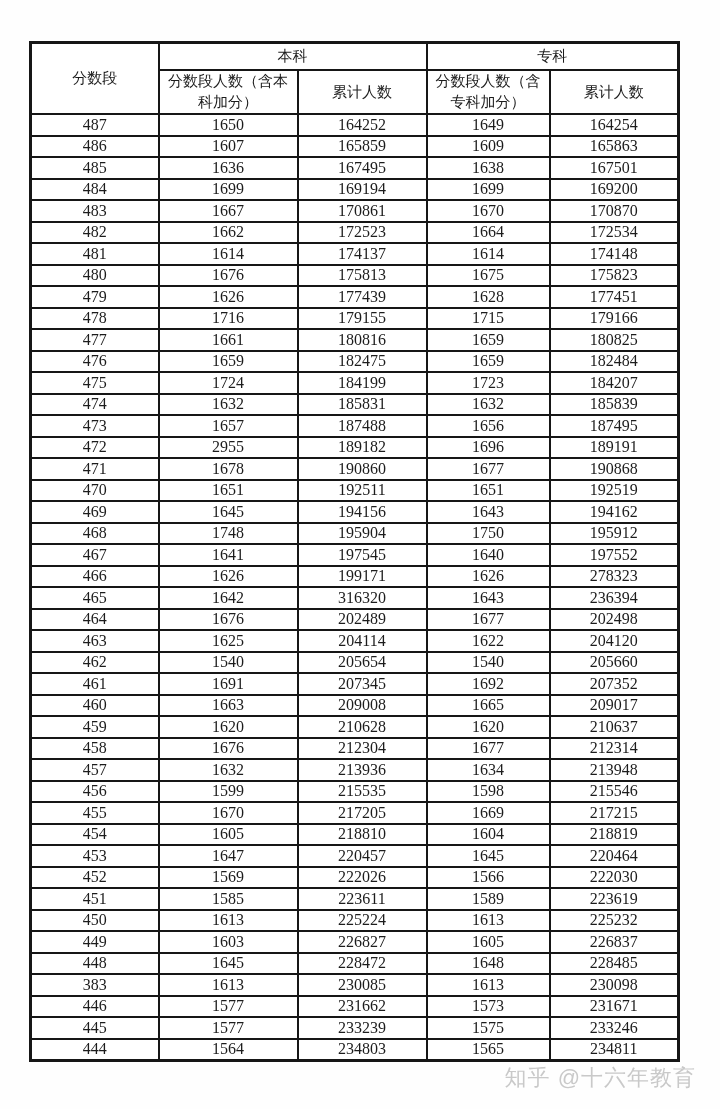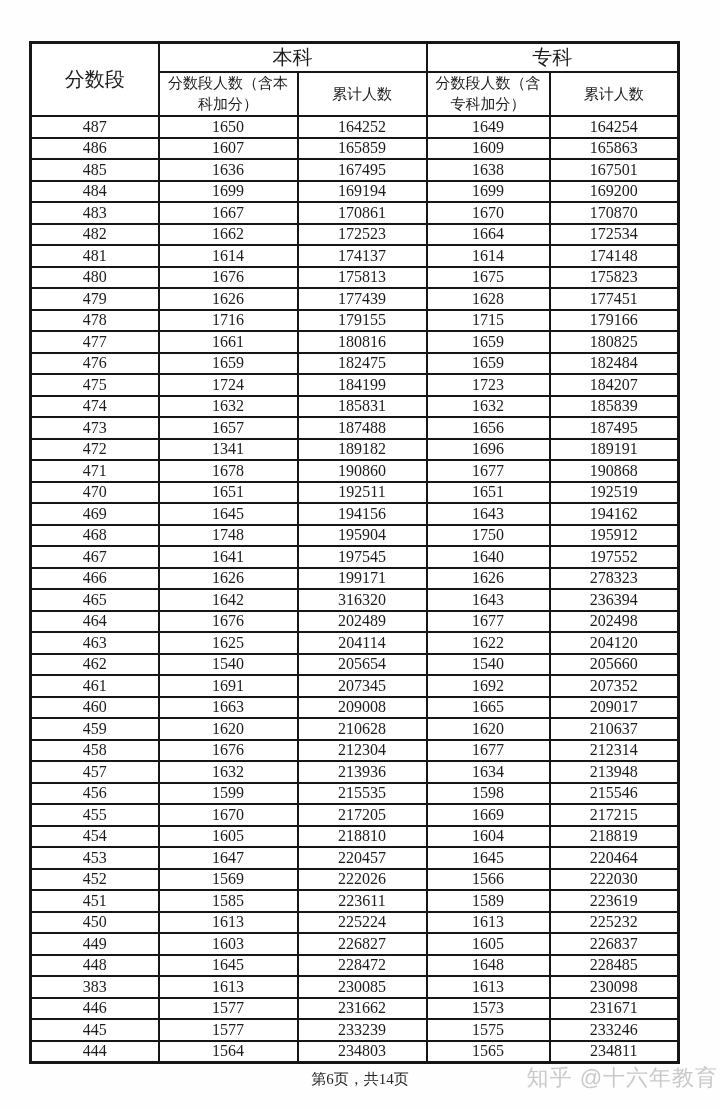--- a/index.html
+++ b/index.html
@@ -32,21 +32,21 @@
     vertical-align: middle;
     color: #1c1c1c;
     padding: 0 3px;
     overflow: hidden;
   }
   thead th {
     font-weight: normal;
   }
   tr.group-row th {
     height: 25px;
-    font-size: 20px;
+    font-size: 15px;
   }
   tr.sub-row th {
     height: 42px;
     font-size: 15px;
     line-height: 1.4;
   }
   th.score-col-head {
     font-size: 16px;
   }
   tbody td {
@@ -60,21 +60,21 @@
     left: 0;
     width: 720px;
     text-align: center;
     font-size: 15px;
     color: #242424;
     font-family: "Liberation Serif", serif;
   }
   .watermark {
     position: absolute;
     top: 1063px;
-    right: 2px;
+    right: 24px;
     font-size: 22px;
     color: #c9c9c9;
     letter-spacing: 1px;
     font-family: "Liberation Sans", sans-serif;
   }
 </style>
 </head>
 <body>
 
 <div class="page">
@@ -201,21 +201,21 @@
         </tr>
         <tr>
           <td>473</td>
           <td>1657</td>
           <td>187488</td>
           <td>1656</td>
           <td>187495</td>
         </tr>
         <tr>
           <td>472</td>
-          <td>1341</td>
+          <td>2955</td>
           <td>189182</td>
           <td>1696</td>
           <td>189191</td>
         </tr>
         <tr>
           <td>471</td>
           <td>1678</td>
           <td>190860</td>
           <td>1677</td>
           <td>190868</td>
@@ -405,17 +405,16 @@
         <tr>
           <td>444</td>
           <td>1564</td>
           <td>234803</td>
           <td>1565</td>
           <td>234811</td>
         </tr>
       </tbody>
   </table>
 
-  <div class="footer-pageinfo">第6页，共14页</div>
 
   <div class="watermark">知乎 @十六年教育</div>
 
 </div>
 
 </body></html>

